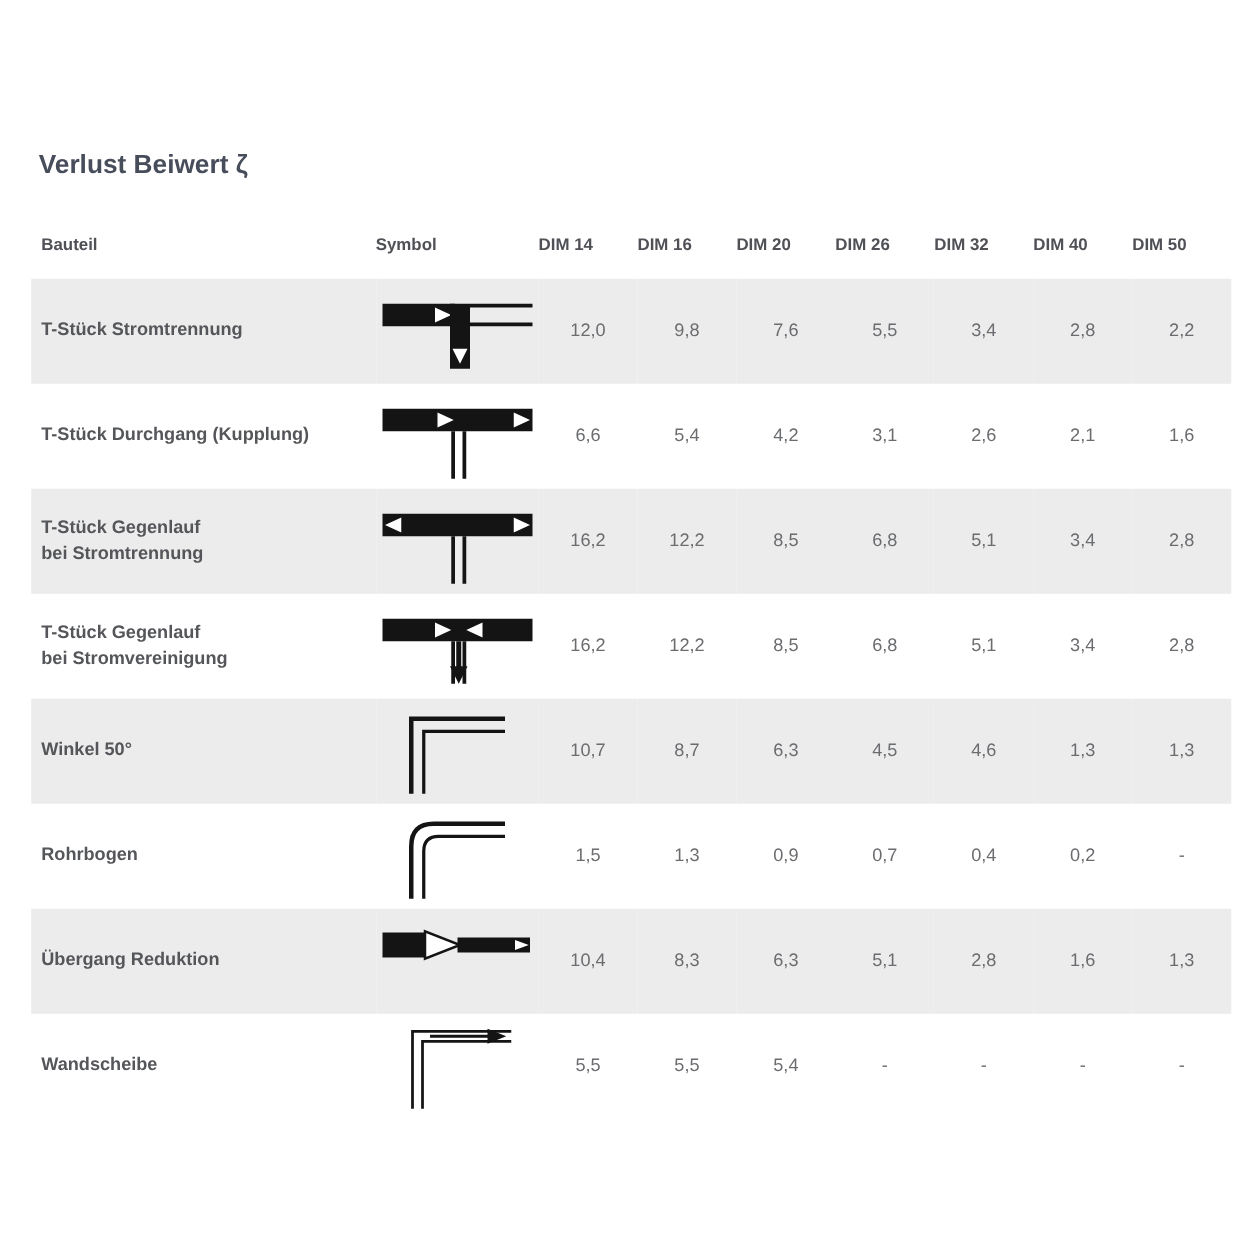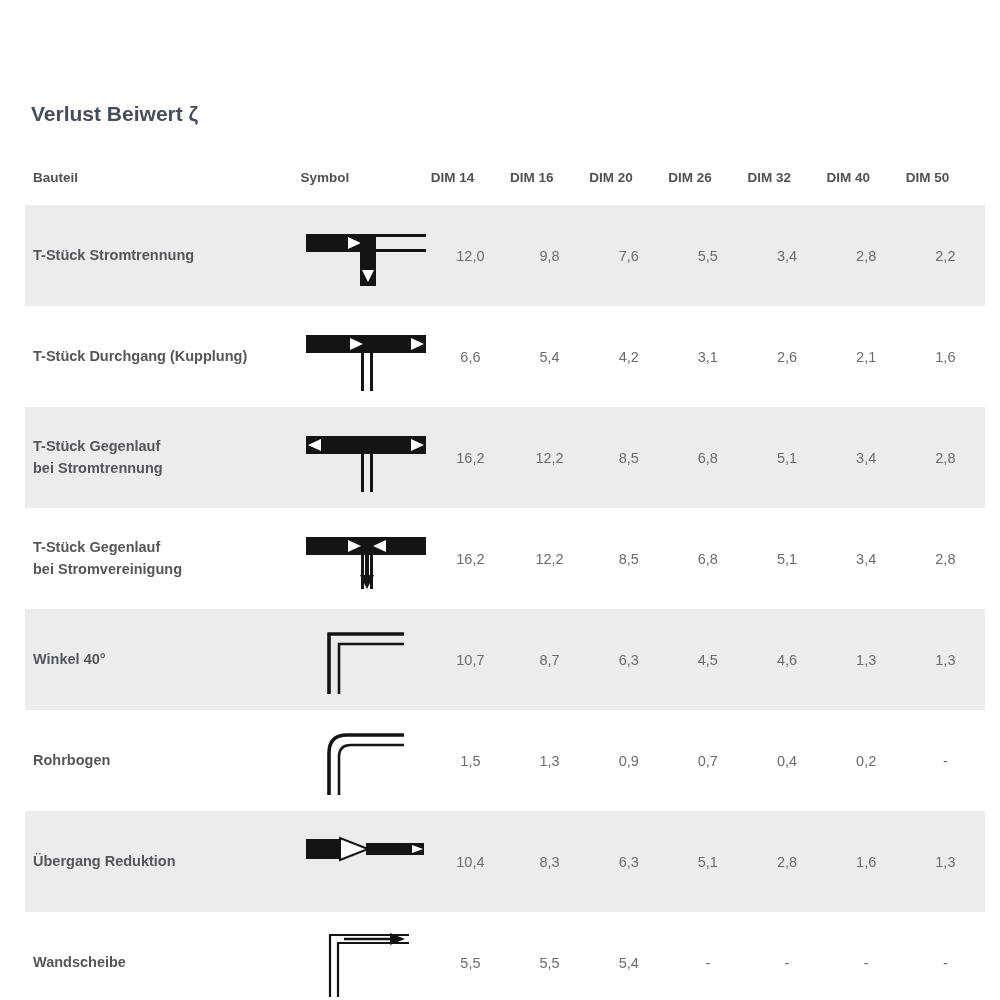--- a/index.html
+++ b/index.html
@@ -12,35 +12,35 @@
     font-family:"Liberation Sans", sans-serif;
     -webkit-font-smoothing:antialiased;
   }
   .content{padding:92px 25px 0 25px;}
   .page-title{
     font-size:31px;font-weight:bold;color:var(--title);
     letter-spacing:0.5px;margin:0 0 0 6px;
   }
   .page-subtitle{
     font-size:21px;font-weight:bold;color:var(--title);
-    margin:10px 0 0 6px;
+    margin:28px 0 0 6px;
   }
   table.zeta{
     border-collapse:collapse;table-layout:fixed;
     width:960px;margin-top:44px;
   }
   col.c-bauteil{width:275px;}
   col.c-symbol{width:130px;}
   col.c-dim{width:79px;}
   thead th{
     font-size:13.5px;font-weight:bold;color:var(--header);
     padding:0 0 20px 0;text-align:left;vertical-align:bottom;
   }
   thead th.h-bauteil{text-align:left;padding-left:8px;}
-  tbody tr{height:101px;}
+  tbody tr{height:84px;}
   tbody tr:nth-child(odd){background:var(--stripe);}
   td{vertical-align:middle;}
   td.cell-label{
     font-size:14.5px;font-weight:bold;color:var(--label);
     padding-left:8px;line-height:1.45;white-space:pre-line;
   }
   td.cell-symbol{text-align:center;}
   td.cell-symbol svg{display:block;margin:0 auto;}
   td.cell-value{
     font-size:14.5px;color:var(--value);text-align:center;
@@ -153,21 +153,21 @@
           </td>
           <td class="cell-value">16,2</td>
           <td class="cell-value">12,2</td>
           <td class="cell-value">8,5</td>
           <td class="cell-value">6,8</td>
           <td class="cell-value">5,1</td>
           <td class="cell-value">3,4</td>
           <td class="cell-value">2,8</td>
         </tr>
         <tr>
-          <td class="cell-label">Winkel 40°</td>
+          <td class="cell-label">Winkel 50°</td>
           <td class="cell-symbol" style="color: var(--symbol);">
             <svg width="124" height="72" viewBox="0 0 124 72" fill="none" stroke="currentColor">
               <path d="M25,70 L25,10 L100,10" stroke-width="3.6"></path>
               <path d="M35,70 L35,20 L100,20" stroke-width="2.6"></path>
             </svg>
           </td>
           <td class="cell-value">10,7</td>
           <td class="cell-value">8,7</td>
           <td class="cell-value">6,3</td>
           <td class="cell-value">4,5</td>

